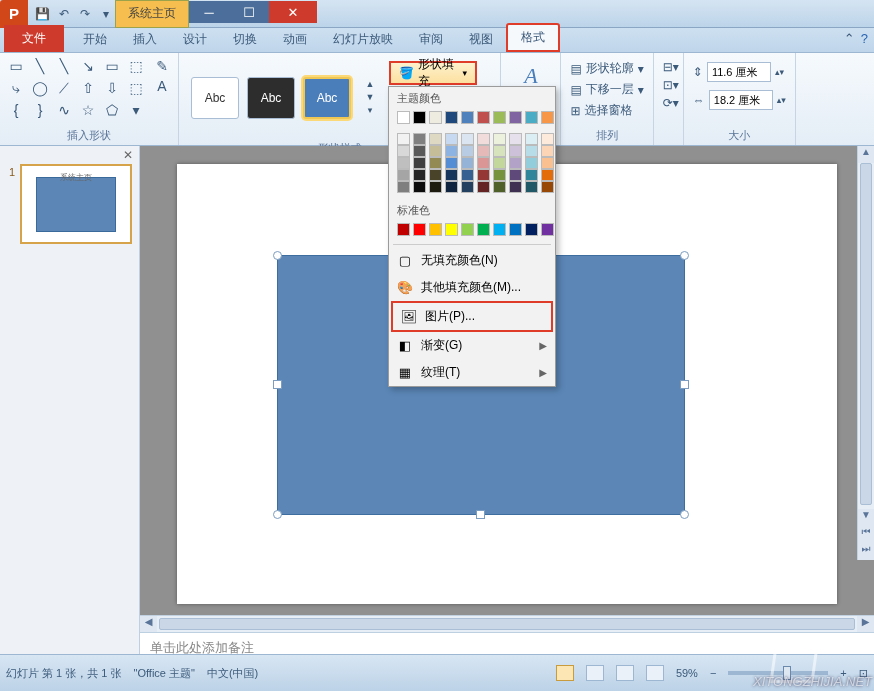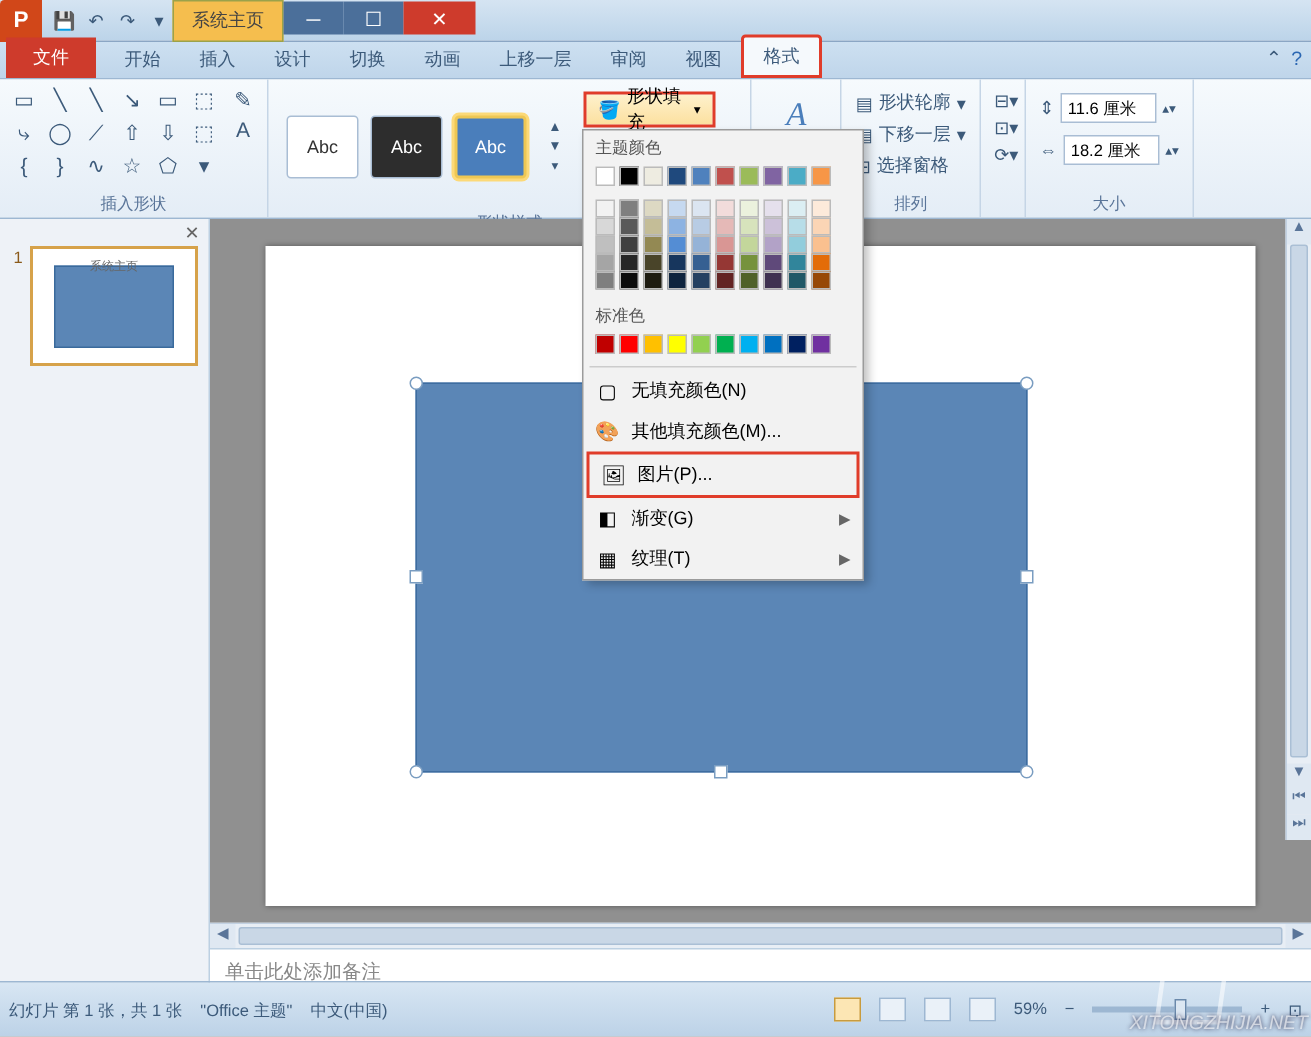--- a/index.html
+++ b/index.html
@@ -47,21 +47,21 @@
 .style-arrow { width: 14px; height: 12px; font-size: 9px; color: #3c5a7a; text-align: center; }
 
 .shape-fill-btn { border: 2px solid #e03c2a; background: linear-gradient(#fef1cd, #fce09f); padding: 3px 8px; font-size: 12px; display: flex; align-items: center; gap: 4px; width: 88px; height: 24px; }
 
 
 .vstack { display: flex; flex-direction: column; gap: 2px; font-size: 12px; color: #3c5a7a; }
 .vstack-row { display: flex; align-items: center; gap: 4px; padding: 1px 3px; white-space: nowrap; }
 .size-input { width: 64px; height: 20px; border: 1px solid #a9bdd4; font-size: 11px; padding: 0 4px; background: #fff; }
 
 
-.dropdown { position: absolute; left: 388px; top: 86px; width: 188px; background: #f2f2f2; border: 1px solid #9b9b9b; box-shadow: 3px 3px 6px rgba(0,0,0,0.25); z-index: 50; font-size: 12px; }
+.dropdown { position: absolute; left: 388px; top: 86px; width: 168px; background: #f2f2f2; border: 1px solid #9b9b9b; box-shadow: 3px 3px 6px rgba(0,0,0,0.25); z-index: 50; font-size: 12px; }
 .dd-heading { padding: 4px 8px 2px 8px; color: #555; font-size: 11px; }
 .color-grid { display: grid; grid-template-columns: repeat(10, 14px); gap: 2px; padding: 3px 8px 6px 8px; }
 .swatch { width: 13px; height: 13px; border: 1px solid #bbb; }
 .color-grid.tall .swatch { height: 12px; }
 .dd-sep { height: 1px; background: #ccc; margin: 2px 4px; }
 .dd-item { display: flex; align-items: center; gap: 8px; padding: 5px 8px; }
 .dd-item.hl { border: 2px solid #e03c2a; margin: 0 2px; }
 .dd-ico { width: 16px; height: 16px; display: flex; align-items: center; justify-content: center; font-size: 13px; }
 .dd-chev { margin-left: auto; font-size: 10px; color: #666; }
 
@@ -124,21 +124,21 @@
   </div>
 </div>
 
 <div class="ribbon-tabs">
   <div class="rtab file">文件</div>
   <div class="rtab">开始</div>
   <div class="rtab">插入</div>
   <div class="rtab">设计</div>
   <div class="rtab">切换</div>
   <div class="rtab">动画</div>
-  <div class="rtab">上移一层</div>
+  <div class="rtab">幻灯片放映</div>
   <div class="rtab">审阅</div>
   <div class="rtab">视图</div>
   <div class="rtab active context">格式</div>
   <div class="ribbon-right">
     <span>⌃</span>
     <span style="color:#2a66b2">?</span>
   </div>
 </div>
 
 <div class="ribbon">

